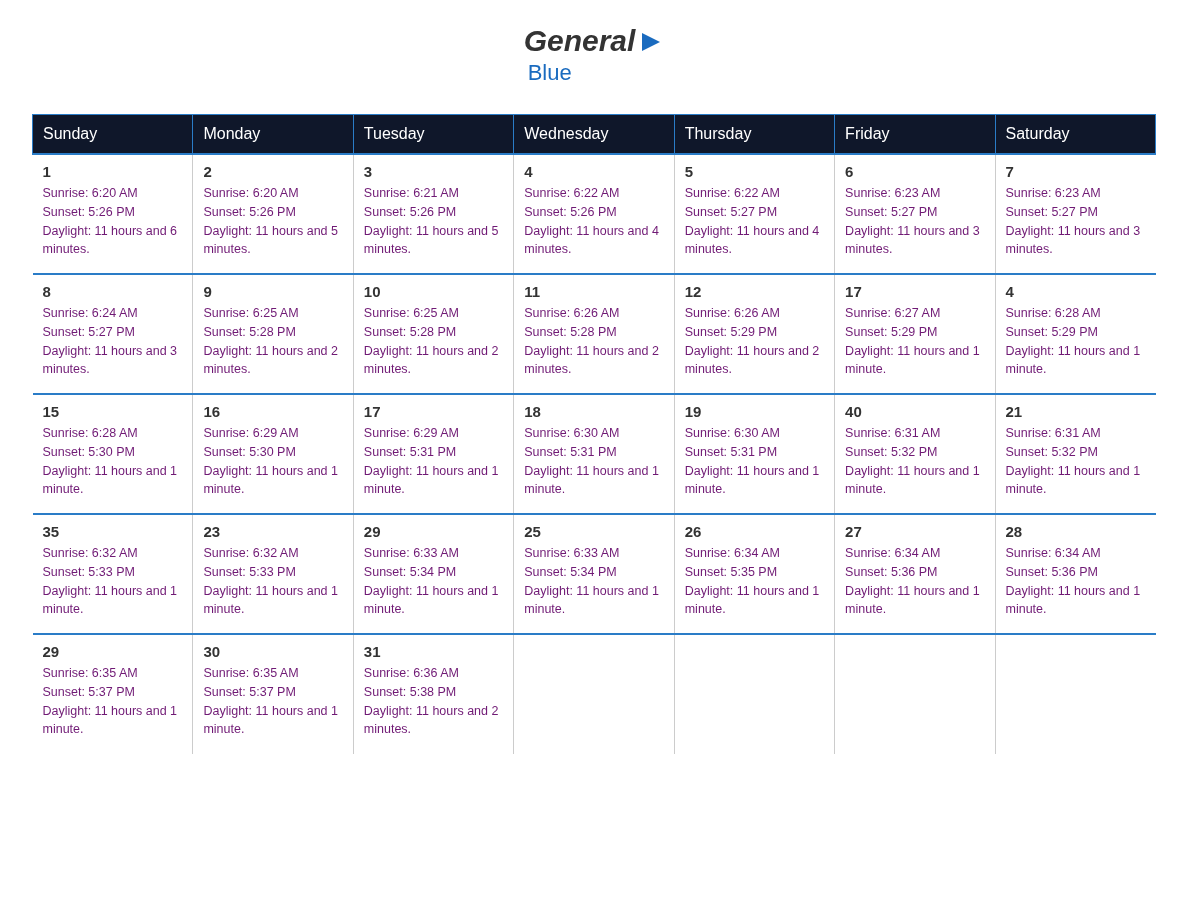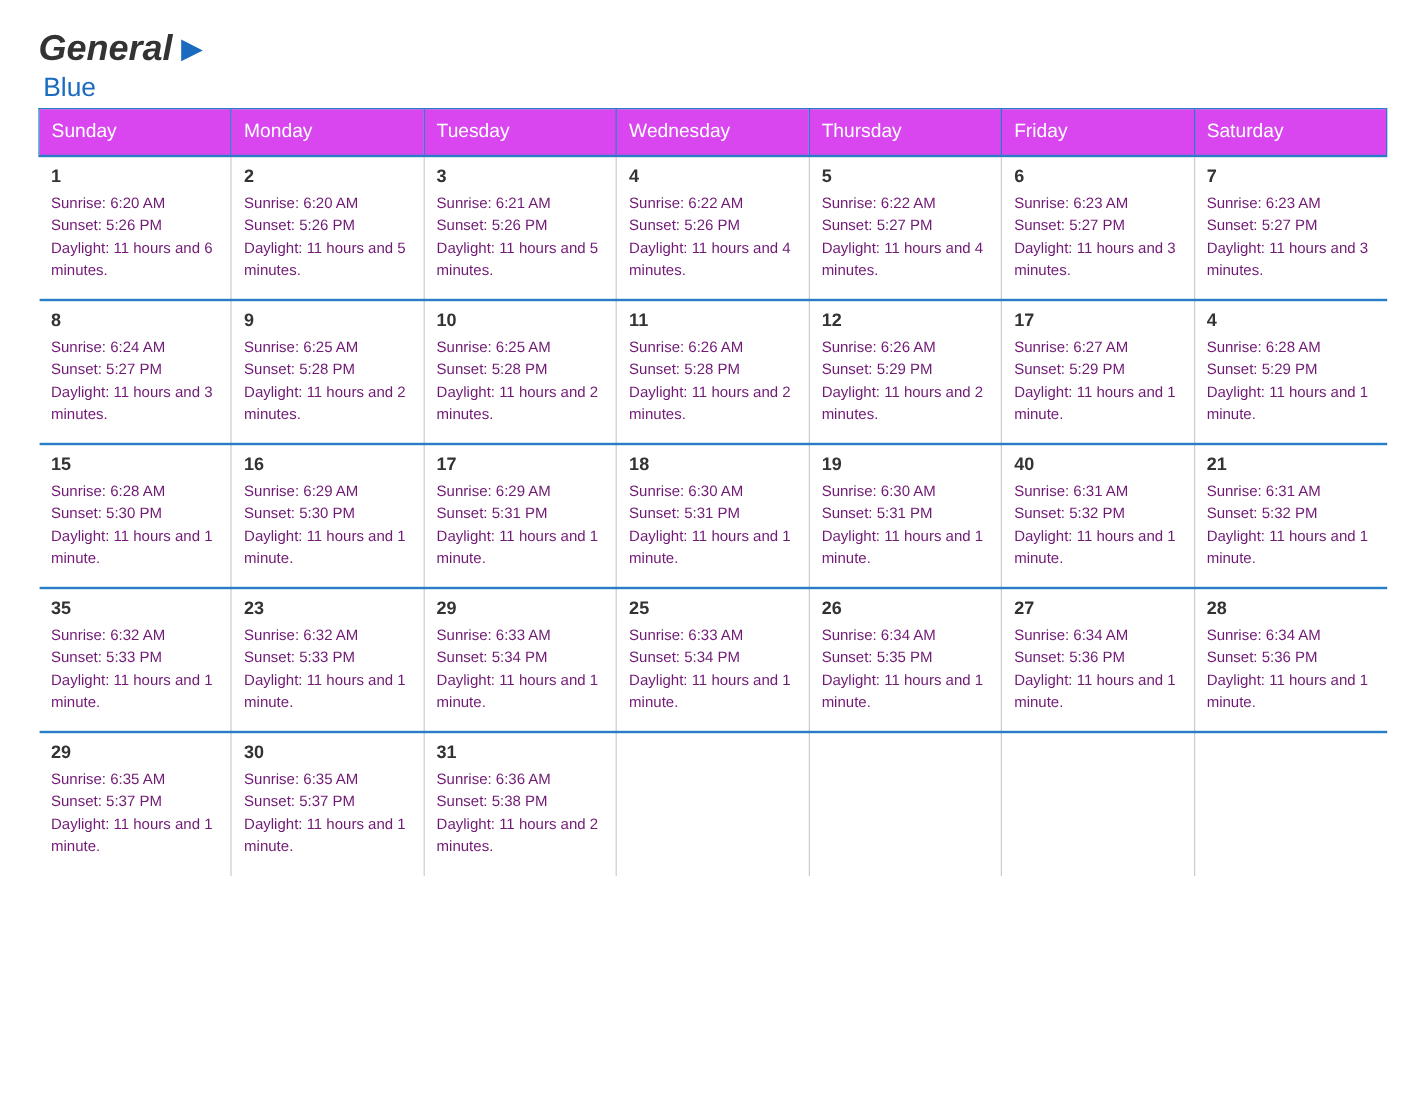--- a/index.html
+++ b/index.html
@@ -5,23 +5,23 @@
     * { box-sizing: border-box; margin: 0; padding: 0; }
     body {
       font-family: Arial, sans-serif;
       background: #fff;
       padding: 24px 32px;
       width: 1188px;
       min-height: 918px;
     }
     .header {
       display: flex;
-      justify-content: flex-start;
+      justify-content: center;
       align-items: flex-start;
-      margin-bottom: 4px;
+      margin-bottom: 28px;
     }
     .logo {
       display: flex;
       flex-direction: column;
       align-items: flex-start;
     }
     .logo-blue {
       color: #1a6bbf;
       font-size: 22px;
       font-weight: normal;
@@ -41,21 +41,21 @@
       font-size: 20px;
       color: #444;
       margin-top: 6px;
     }
     table {
       width: 100%;
       border-collapse: collapse;
       table-layout: fixed;
     }
     thead tr {
-      background-color: #d946ef;
+      background-color: #0f172a;
     }
     thead th {
       color: #fff;
       font-size: 16px;
       font-weight: normal;
       padding: 10px 10px;
       text-align: left;
       border: 1px solid #2a7cc7;
     }
     tbody tr {

